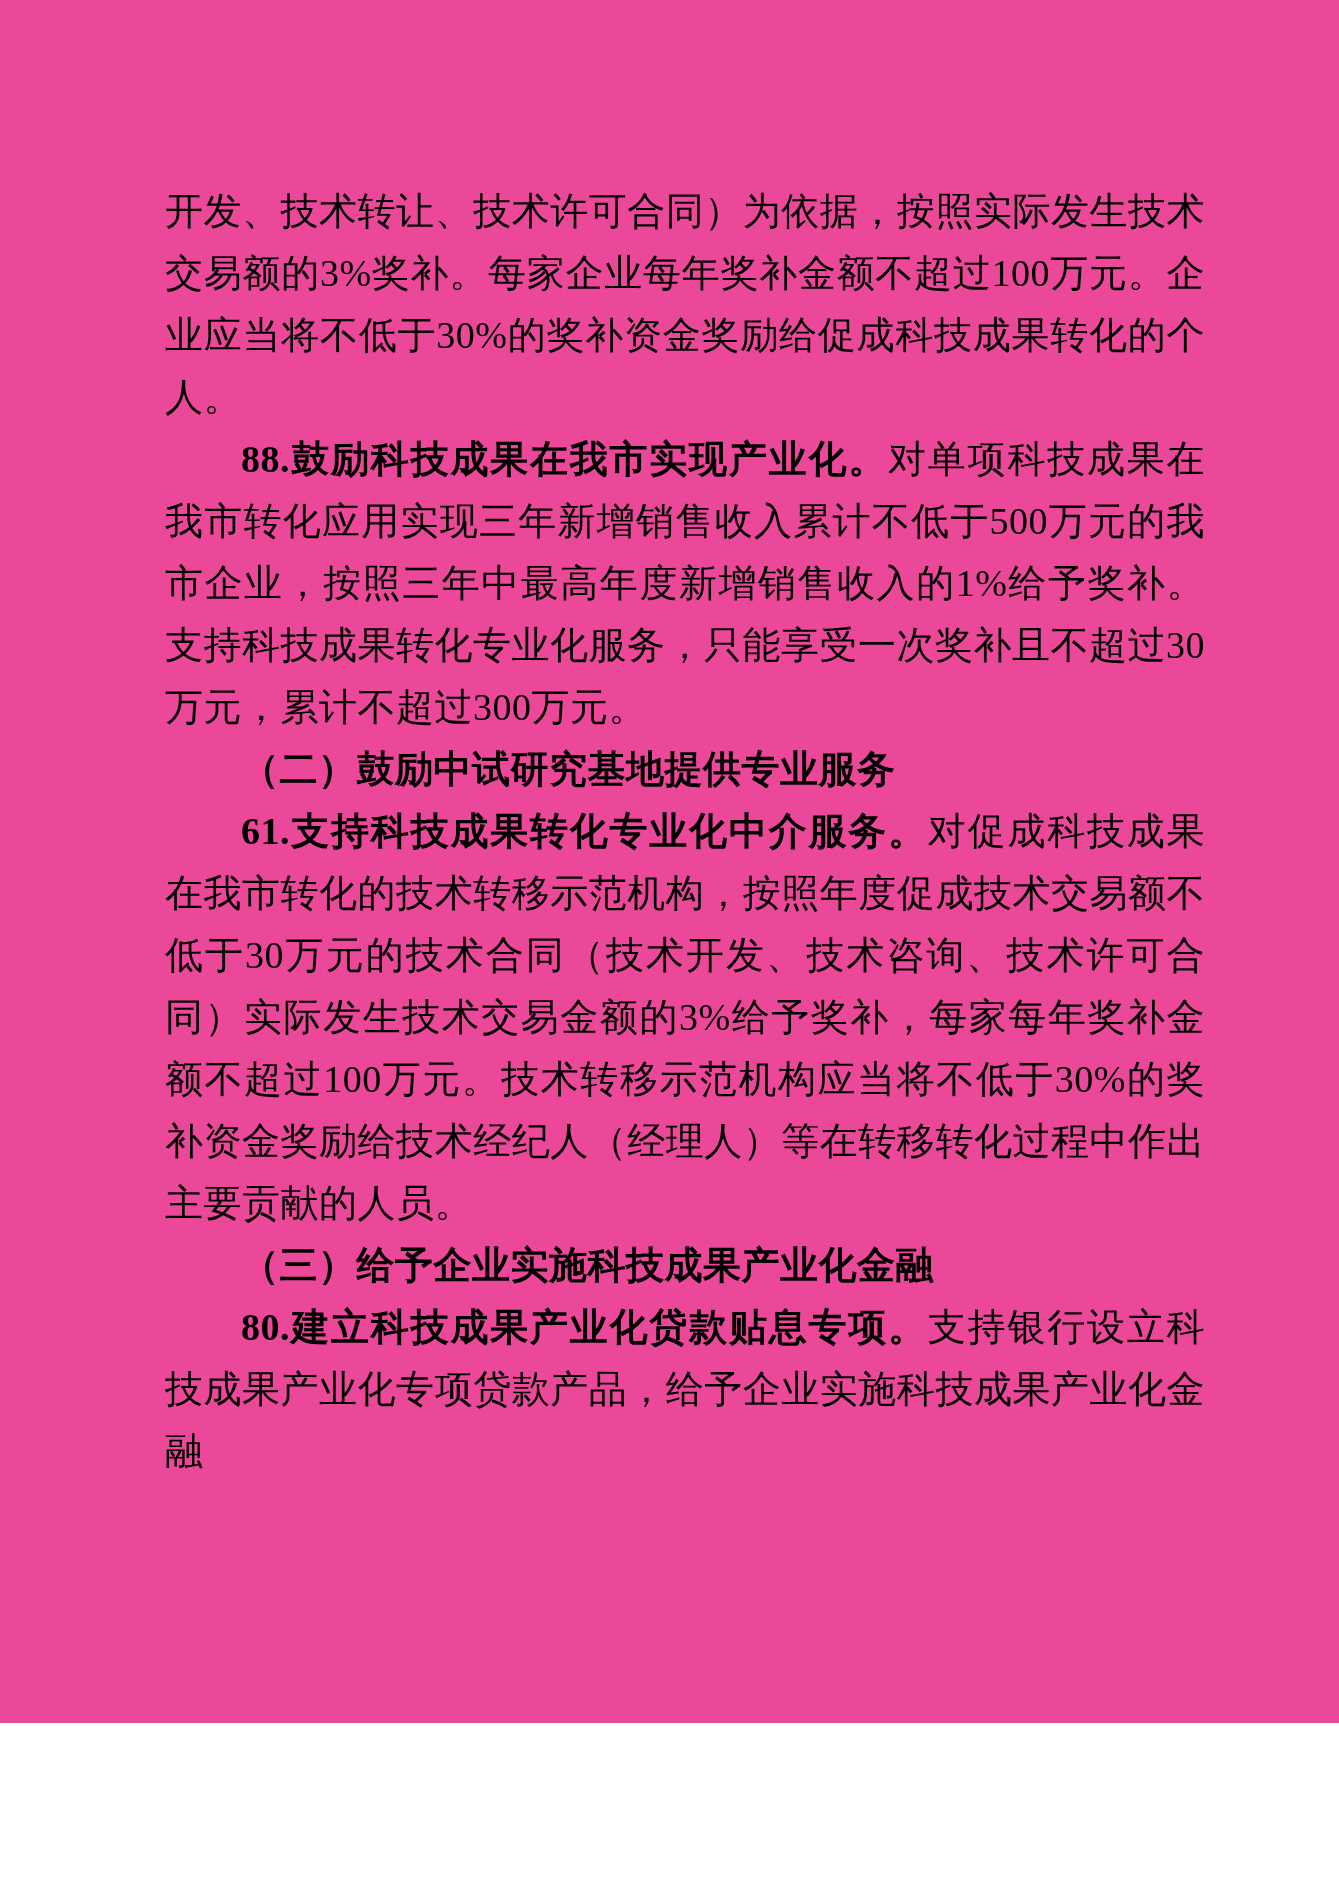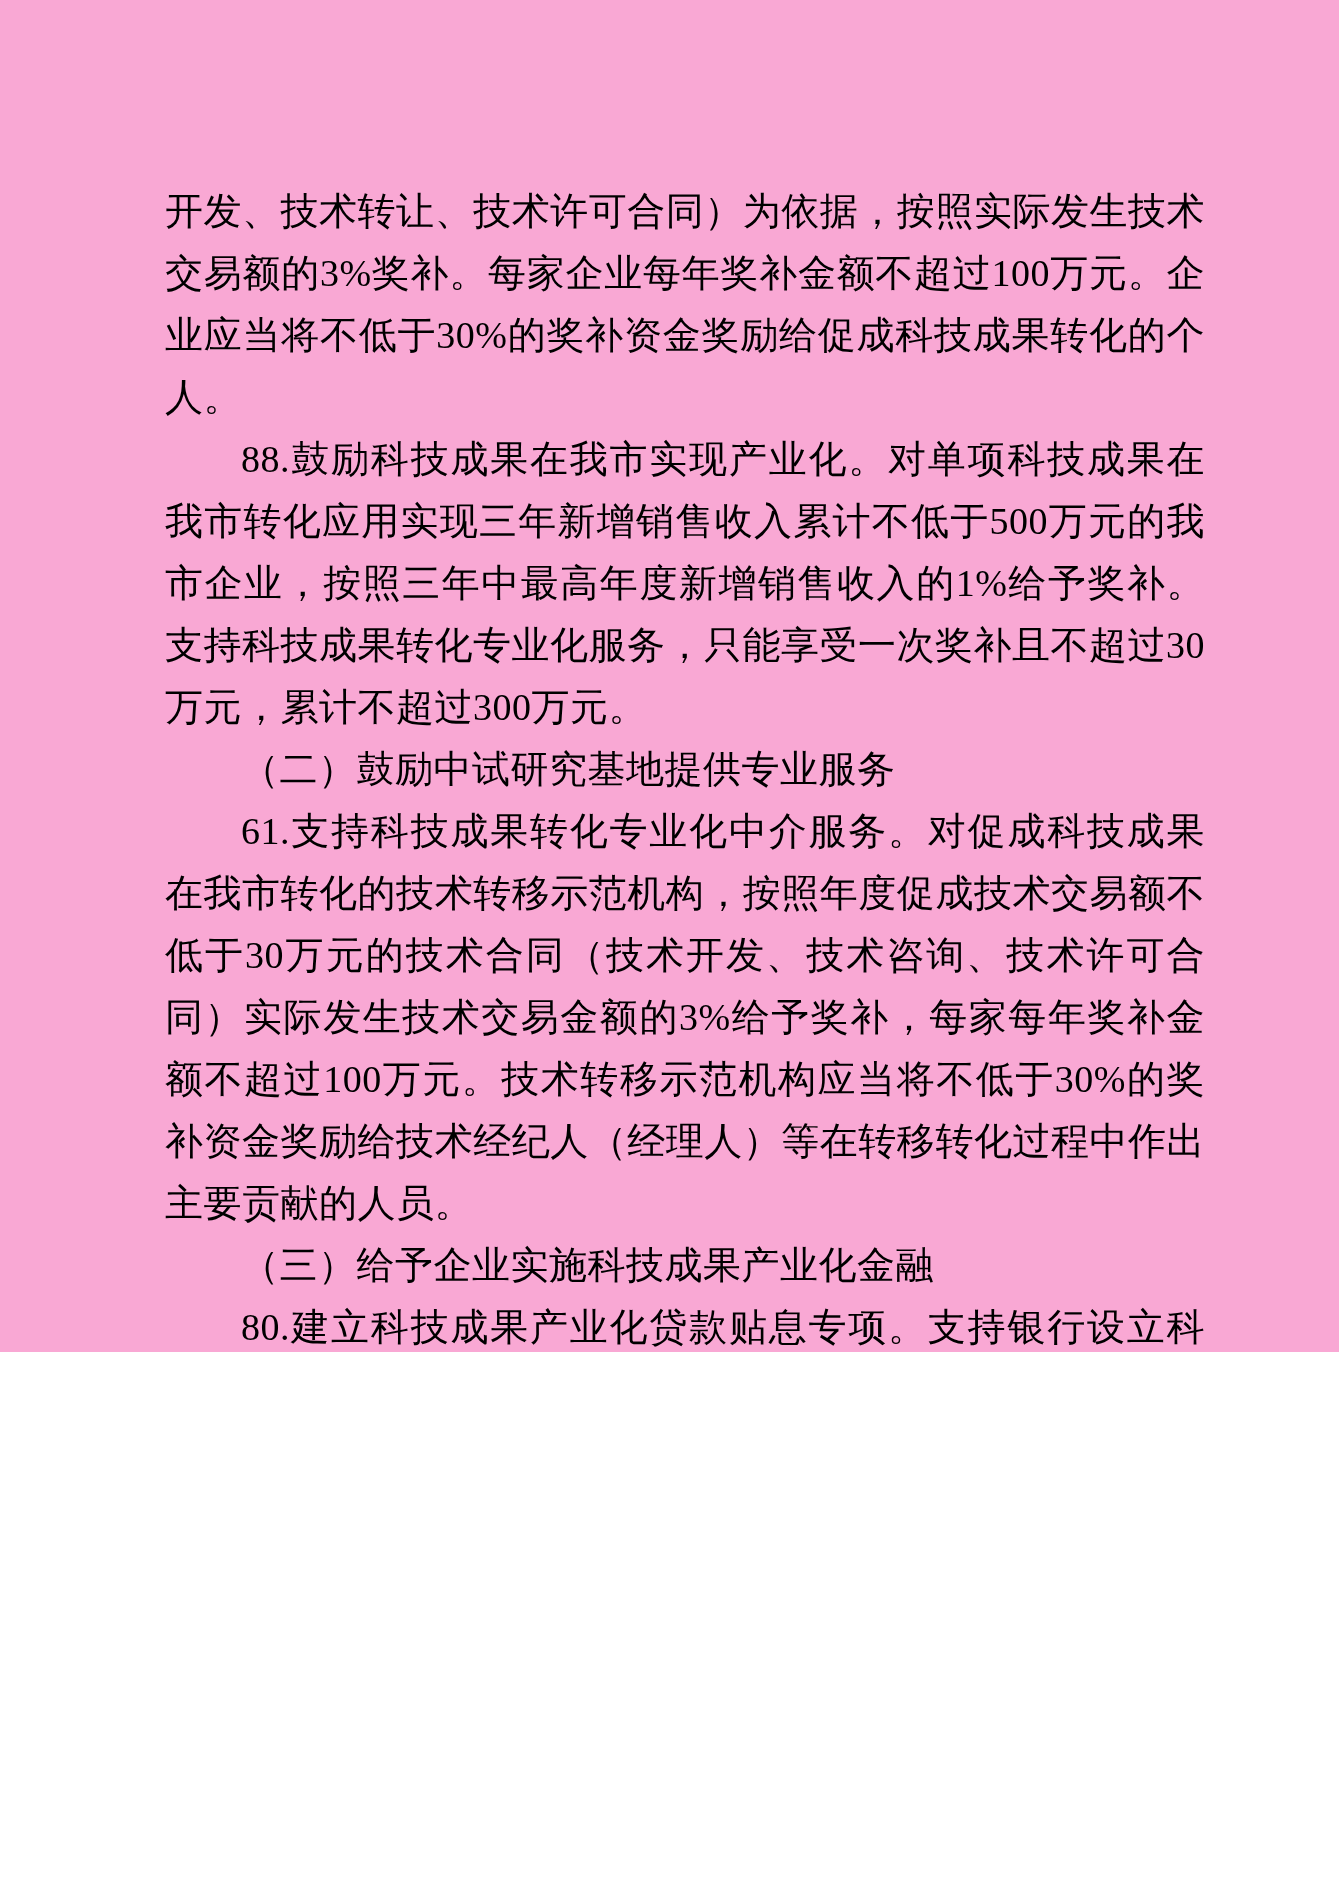--- a/index.html
+++ b/index.html
@@ -3,22 +3,22 @@
 <meta charset="utf-8">
 <style>
   html, body {
     margin: 0;
     padding: 0;
     background: #ffffff;
   }
   .page {
     position: relative;
     width: 1339px;
-    height: 1352px;
-    background: #f9a8d4;
+    height: 1723px;
+    background: #ec4899;
     overflow: hidden;
     font-family: "Liberation Serif", "DejaVu Serif", serif;
     color: #000000;
   }
   .content {
     position: absolute;
     top: 180px;
     left: 165px;
     width: 1040px;
     font-size: 38px;
@@ -27,21 +27,21 @@
     letter-spacing: 0.5px;
   }
   .para {
     margin: 0;
     padding: 0;
   }
   .para.indent {
     text-indent: 76px;
   }
   .lead {
-    font-weight: 400;
+    font-weight: 700;
   }
   .body-text {
     font-weight: 400;
   }
   .page-number {
     position: absolute;
     top: 1762px;
     right: 164px;
     font-size: 37px;
     line-height: 40px;

